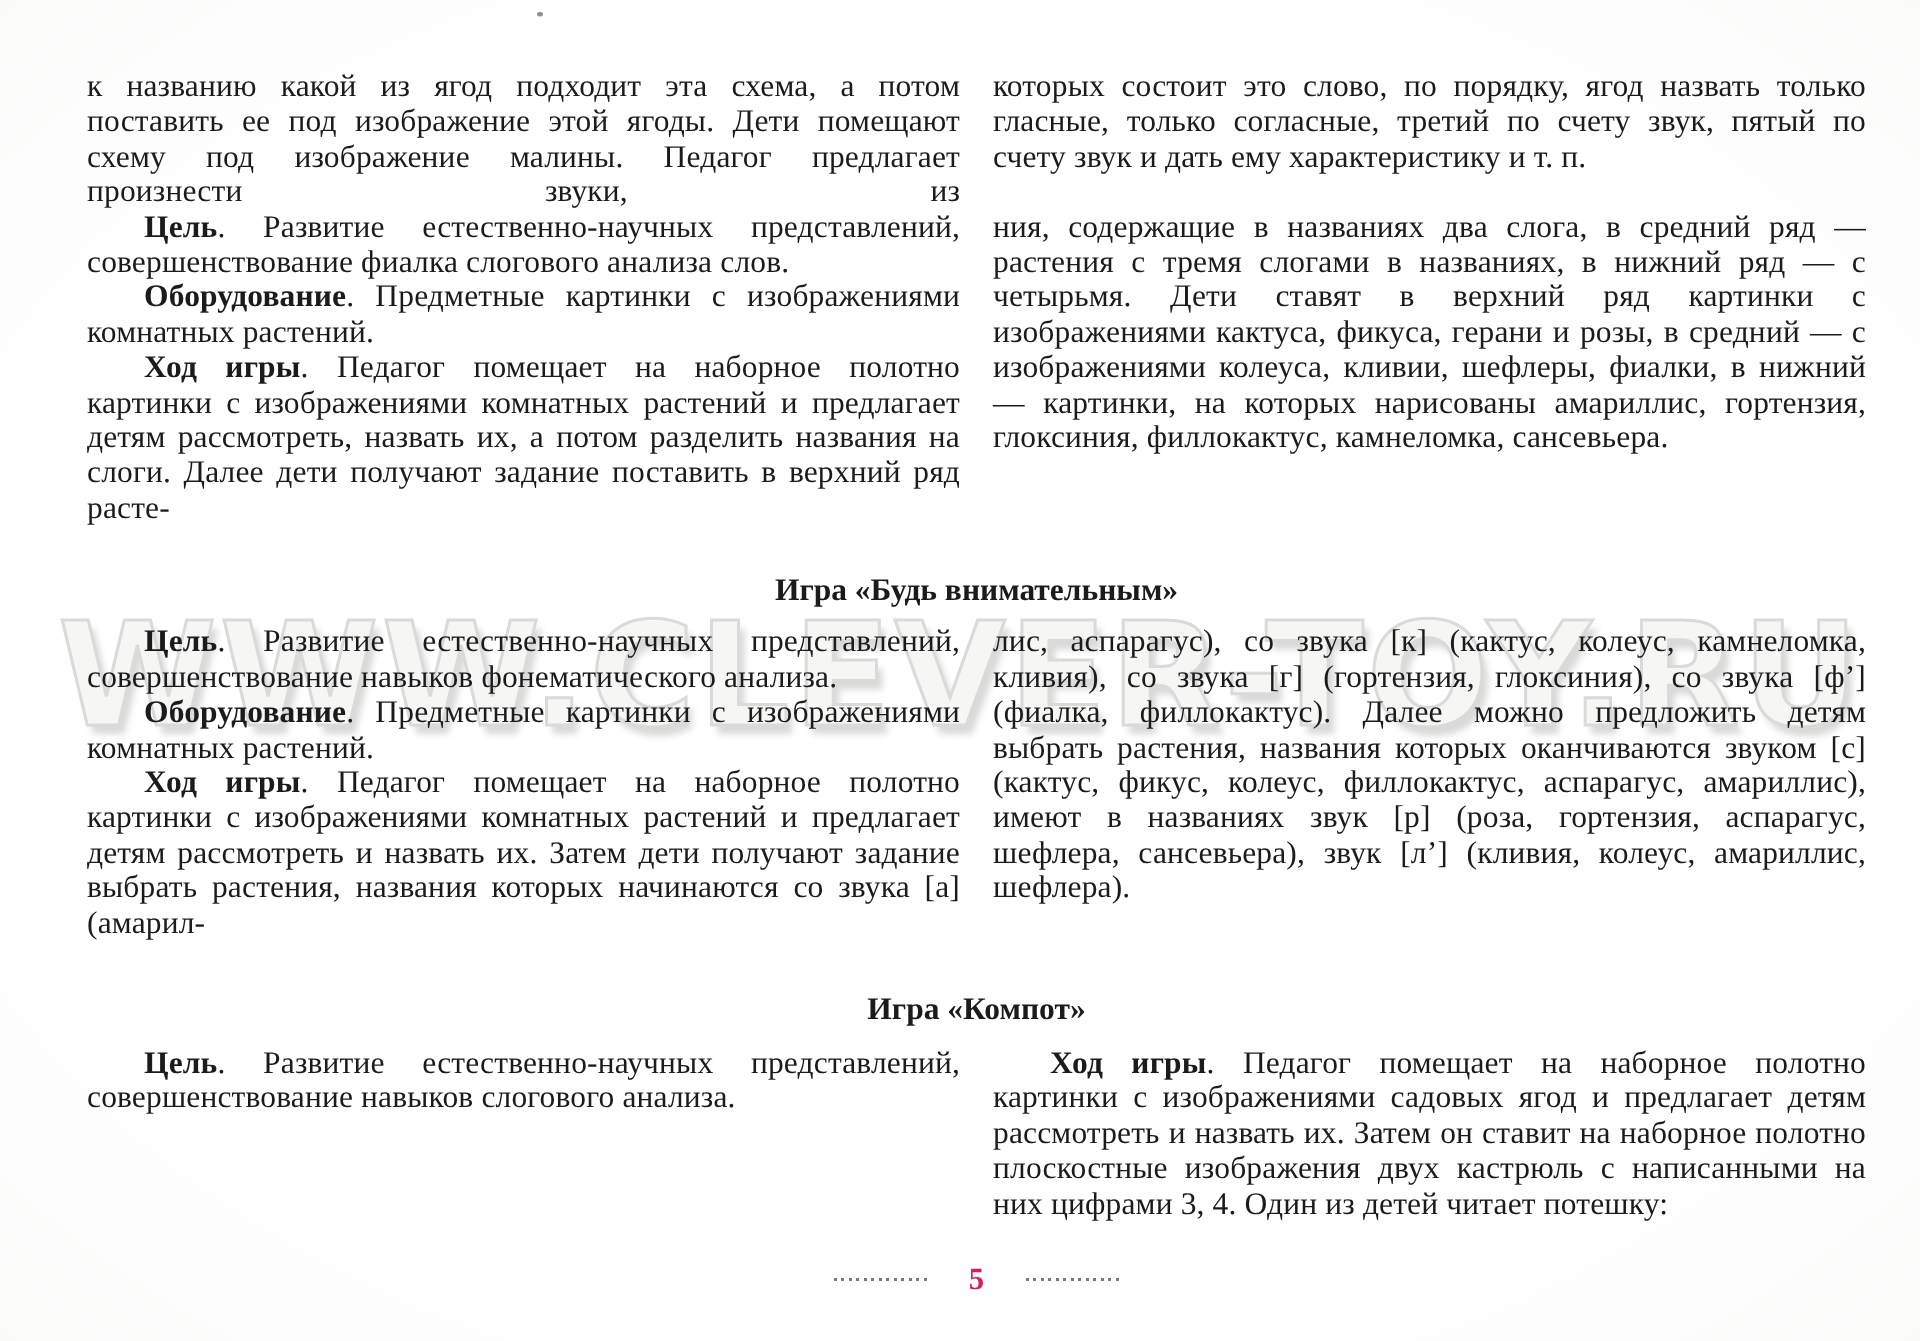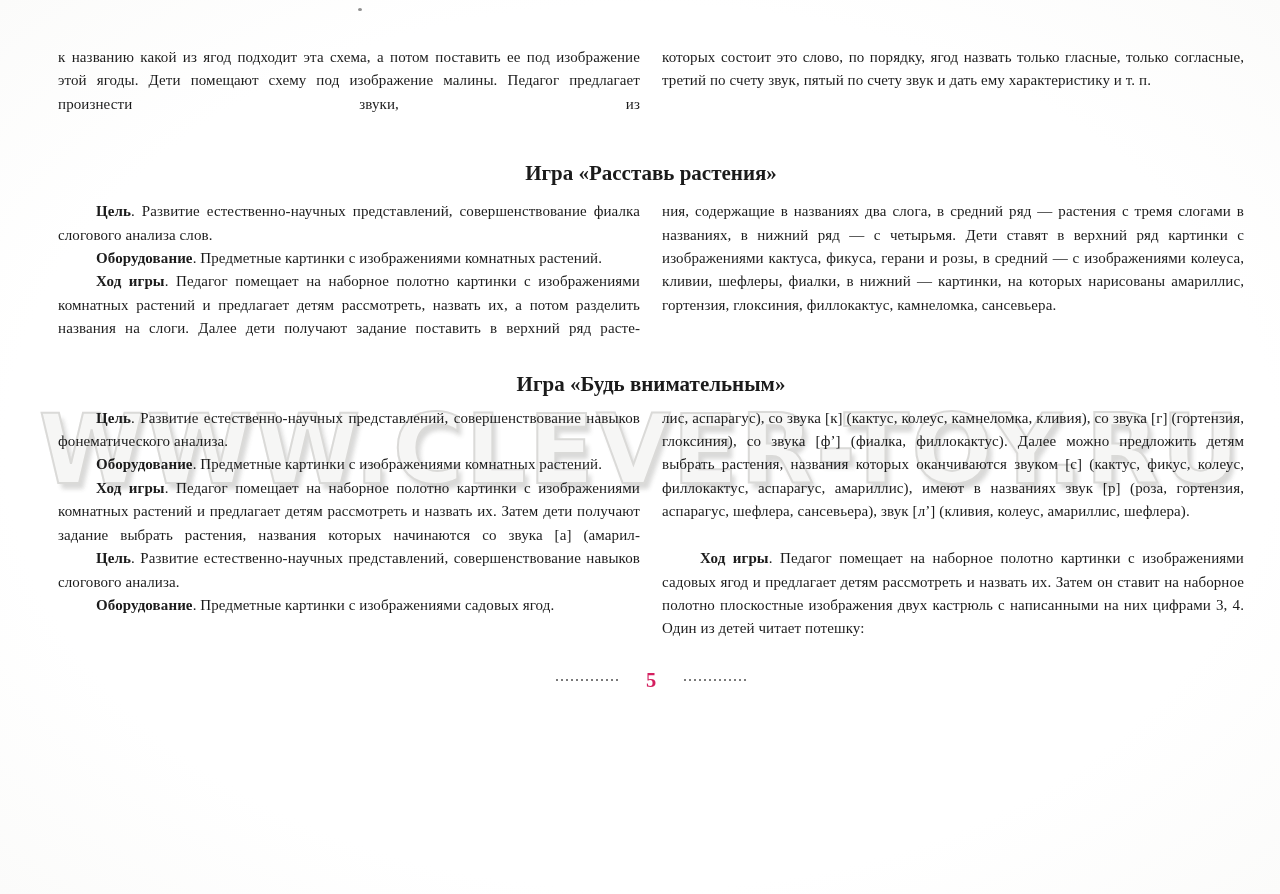--- a/index.html
+++ b/index.html
@@ -36,21 +36,21 @@
     -webkit-text-stroke: 2px #d7d6d4;
     text-shadow: 4px 6px 4px rgba(150,150,148,0.40);
     opacity: 0.9;
     pointer-events: none;
   }
   .content { position: relative; z-index: 1; }
   .columns { display: flex; gap: 22px; }
   .col {
     flex: 1;
     text-align: justify;
-    font-size: 15px;
+    font-size: 21px;
     line-height: 23.4px;
     letter-spacing: 0.1px;
   }
   p { margin: 0; }
   .para { text-indent: 38px; }
   .cont { text-indent: 0; }
   .flow { text-align-last: justify; }
   .lead { font-weight: bold; }
   .section-title {
     text-align: center;
@@ -91,21 +91,20 @@
 
     <div class="columns">
       <div class="col">
         <p class="cont flow">к названию какой из ягод подходит эта схема, а потом поставить ее под изображение этой ягоды. Дети помещают схему под изображение малины. Педагог предлагает произнести звуки, из</p>
       </div>
       <div class="col">
         <p class="cont">которых состоит это слово, по порядку, ягод назвать только гласные, только согласные, третий по счету звук, пятый по счету звук и дать ему характеристику и т. п.</p>
       </div>
     </div>
 
-    <h2 class="section-title title-1">Игра «Расставь растения»</h2>
     <div class="columns">
       <div class="col">
         <p class="para"><span class="lead">Цель</span><span>. Развитие естественно-научных представлений, совершенствование фиалка слогового анализа слов.</span></p>
         <p class="para"><span class="lead">Оборудование</span><span>. Предметные картинки с изображениями комнатных растений.</span></p>
         <p class="para flow"><span class="lead">Ход игры</span><span>. Педагог помещает на наборное полотно картинки с изображениями комнатных растений и предлагает детям рассмотреть, назвать их, а потом разделить названия на слоги. Далее дети получают задание поставить в верхний ряд расте-</span></p>
       </div>
       <div class="col">
         <p class="cont"><span>ния, содержащие в названиях два слога, в средний ряд — растения с тремя слогами в названиях, в нижний ряд — с четырьмя. Дети ставят в верхний ряд картинки с изображениями кактуса, фикуса, герани и розы, в средний — с изображениями колеуса, кливии, шефлеры, фиалки, в нижний — картинки, на которых нарисованы амариллис, гортензия, глоксиния, филлокактус, камнеломка, сансевьера.</span></p>
       </div>
     </div>
@@ -115,24 +114,24 @@
       <div class="col">
         <p class="para"><span class="lead">Цель</span><span>. Развитие естественно-научных представлений, совершенствование навыков фонематического анализа.</span></p>
         <p class="para"><span class="lead">Оборудование</span><span>. Предметные картинки с изображениями комнатных растений.</span></p>
         <p class="para flow"><span class="lead">Ход игры</span><span>. Педагог помещает на наборное полотно картинки с изображениями комнатных растений и предлагает детям рассмотреть и назвать их. Затем дети получают задание выбрать растения, названия которых начинаются со звука [а] (амарил-</span></p>
       </div>
       <div class="col">
         <p class="cont"><span>лис, аспарагус), со звука [к] (кактус, колеус, камнеломка, кливия), со звука [г] (гортензия, глоксиния), со звука [ф’] (фиалка, филлокактус). Далее можно предложить детям выбрать растения, названия которых оканчиваются звуком [с] (кактус, фикус, колеус, филлокактус, аспарагус, амариллис), имеют в названиях звук [р] (роза, гортензия, аспарагус, шефлера, сансевьера), звук [л’] (кливия, колеус, амариллис, шефлера).</span></p>
       </div>
     </div>
 
+    <h2 class="section-title title-3">Игра «Компот»</h2>
     <div class="columns">
       <div class="col">
         <p class="para"><span class="lead">Цель</span><span>. Развитие естественно-научных представлений, совершенствование навыков слогового анализа.</span></p>
-        <p class="para"><span class="lead">Оборудование</span><span>. Предметные картинки с изображениями садовых ягод.</span></p>
       </div>
       <div class="col">
         <p class="para"><span class="lead">Ход игры</span><span>. Педагог помещает на наборное полотно картинки с изображениями садовых ягод и предлагает детям рассмотреть и назвать их. Затем он ставит на наборное полотно плоскостные изображения двух кастрюль с написанными на них цифрами 3, 4. Один из детей читает потешку:</span></p>
       </div>
     </div>
 
     <div class="footer">
       <div class="dash-line"></div>
       <div class="page-num" style="color: rgb(212, 31, 95);">5</div>
       <div class="dash-line"></div>

